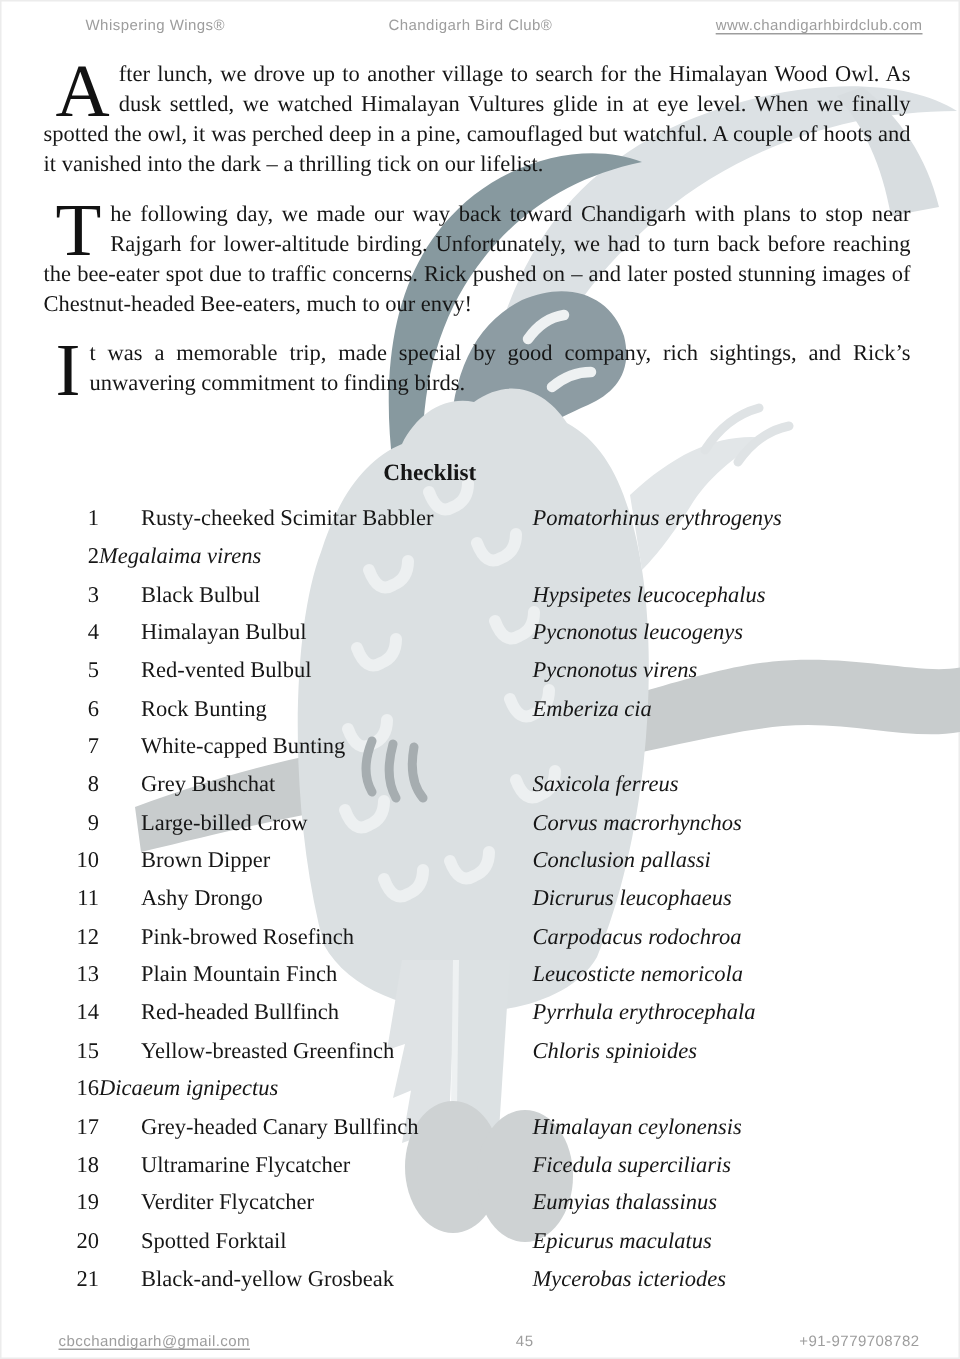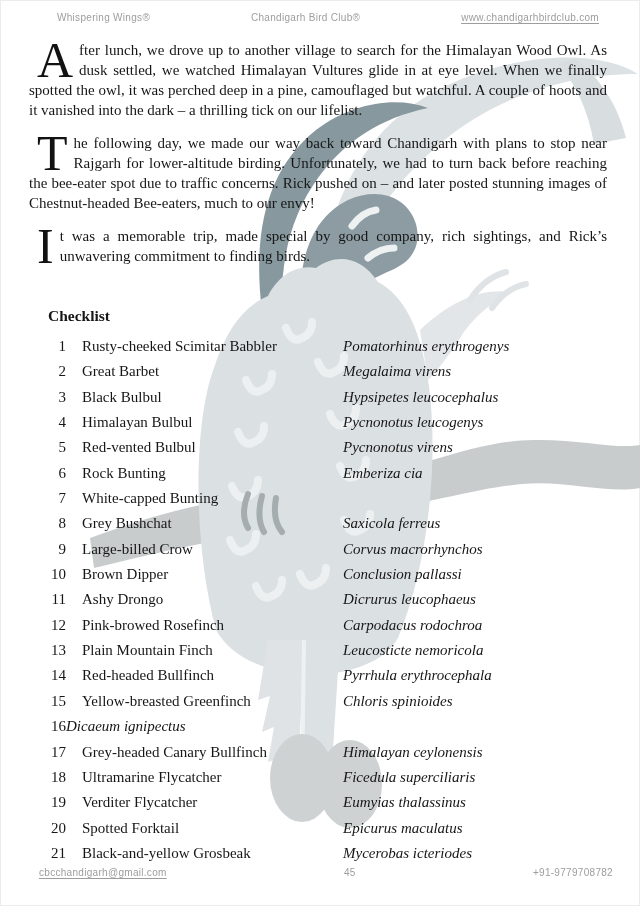--- a/index.html
+++ b/index.html
@@ -22,22 +22,22 @@
     pointer-events: none;
   }
   
   .hf {
     position: absolute; left: 0; right: 0;
     display: flex; justify-content: space-between; align-items: baseline;
     font-family: "Liberation Sans", sans-serif;
     font-size: 10px; color: #9d9d9d; letter-spacing: .3px;
     z-index: 2;
   }
-  .header { top: 12px; padding: 0 41px 0 57px; }
-  .footer { bottom: 28px; padding: 0 27px 0 39px; gap: 25px; }
+  .header { top: 12px; padding: 0 25px 0 57px; }
+  .footer { bottom: 6px; padding: 0 27px 0 39px; gap: 25px; }
   .hf a { color: #9d9d9d; text-decoration: underline; text-underline-offset: 2px; }
   
   .content {
     position: absolute; top: 40px; left: 29px; right: 33px;
     z-index: 1;
     color: #161616;
   }
   .para {
     margin: 0 0 13px 0;
     font-size: 15px; line-height: 20px;
@@ -47,27 +47,27 @@
   .dropcap {
     float: left;
     font-size: 50px; line-height: 36px; height: 38px;
     margin: 2px 6px 0 8px;
     color: #121212;
   }
   
   .checklist { margin: 40px 0 0 19px; width: 477px; }
   .checklist-title {
     margin: 0 0 8px 0;
-    font-size: 15.5px; font-weight: bold; 
+    font-size: 15.5px; font-weight: bold; text-align: center;
     line-height: 20px;
   }
   .rows { margin-top: 6px; }
   .row { display: flex; line-height: 25.35px; font-size: 15px; }
   .row .num { width: 18px; text-align: right; flex: none; }
-  .row .common { margin-left: 16px; width: 261px; flex: none; }
+  .row .common { margin-left: 28px; width: 261px; flex: none; }
   .row .sci { flex: 1; font-style: italic; }
 </style>
 </head>
 <body>
 
 <div class="page">
 
   <svg class="watermark" viewBox="0 0 640 906" aria-hidden="true">
 
     <path d="M318 318 C322 205 362 125 448 85 C522 51 600 50 638 74
@@ -148,21 +148,20 @@
     <section class="checklist">
       <h2 class="checklist-title">Checklist</h2>
       <div class="rows">
         <div class="row">
             <span class="num">1</span>
             <span class="common">Rusty-cheeked Scimitar Babbler</span>
             <span class="sci">Pomatorhinus erythrogenys</span>
           </div>
         <div class="row">
             <span class="num">2</span>
-            <span class="common">Great Barbet</span>
             <span class="sci">Megalaima virens</span>
           </div>
         <div class="row">
             <span class="num">3</span>
             <span class="common">Black Bulbul</span>
             <span class="sci">Hypsipetes leucocephalus</span>
           </div>
         <div class="row">
             <span class="num">4</span>
             <span class="common">Himalayan Bulbul</span>

